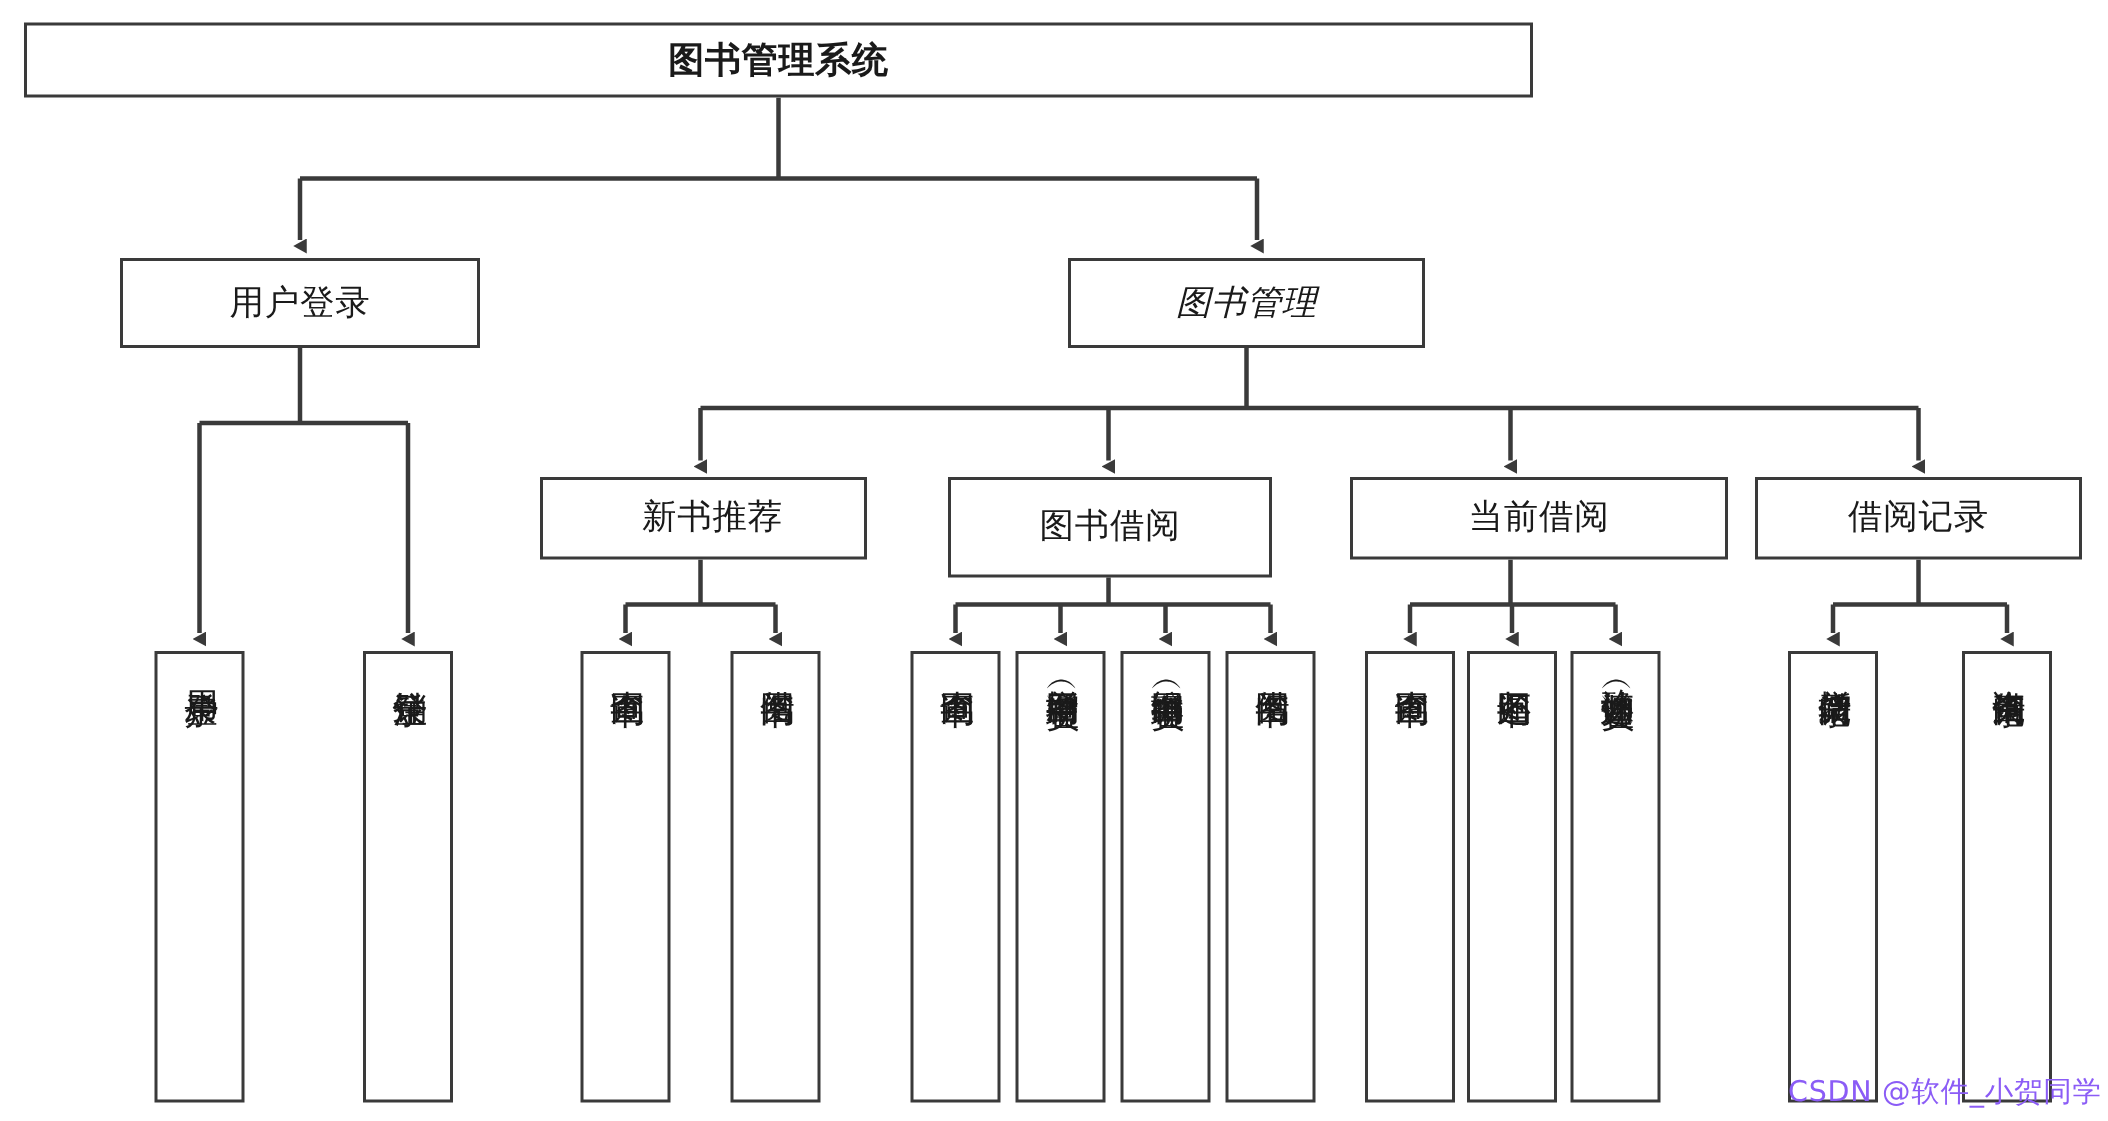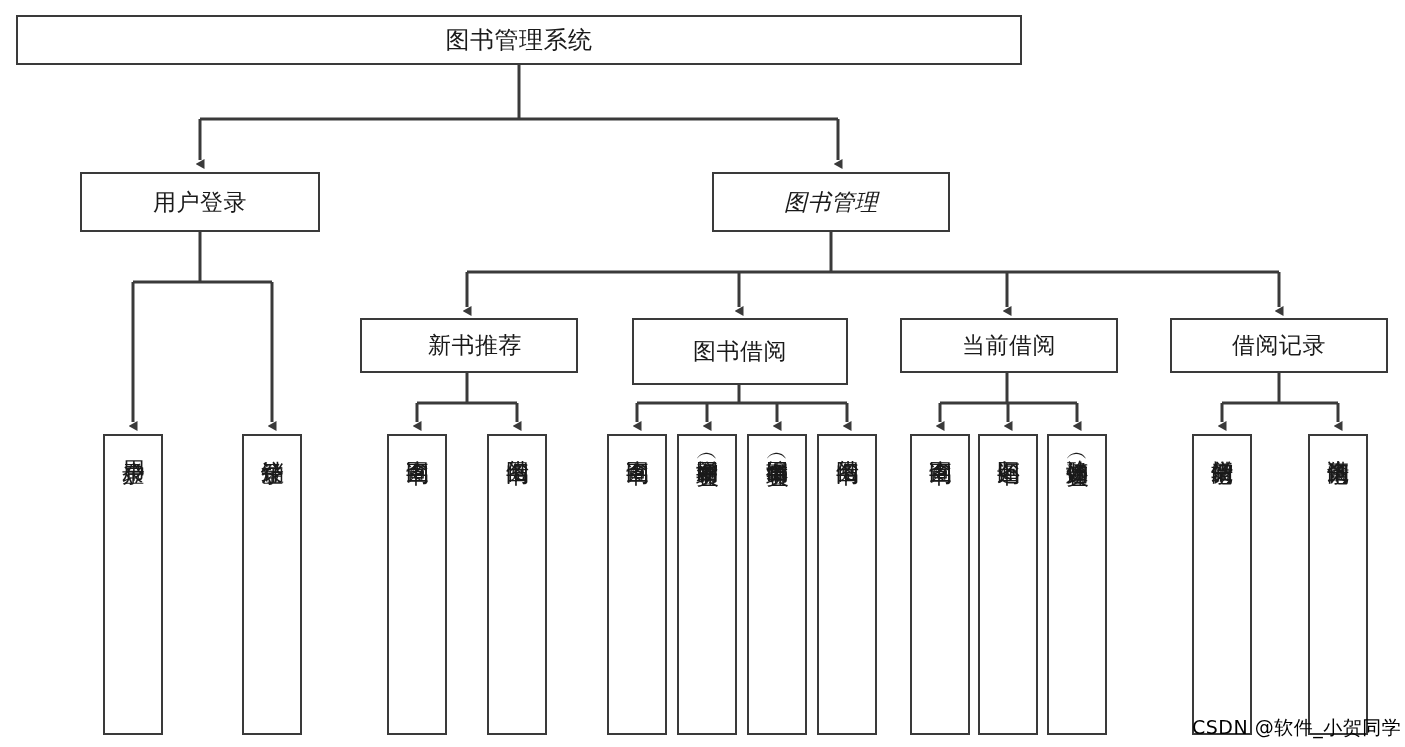--- a/index.html
+++ b/index.html
@@ -42,20 +42,21 @@
     line-height: 1.25;
     letter-spacing: 0.5px;
   }
   
   .node.horiz .node-label {
     writing-mode: horizontal-tb;
     font-size: 23px;
   }
   .node.root .node-label {
     font-size: 24px;
+    font-weight: bold;
   }
   
   .node.vert {
     align-items: flex-start;
     justify-content: center;
     padding-top: 6px;
   }
   .node.vert .node-label {
     writing-mode: vertical-rl;
     text-orientation: upright;
@@ -63,21 +64,21 @@
     line-height: 1.12;
     letter-spacing: 1px;
     white-space: nowrap;
   }
   .node.vert.tall-text .node-label {
     font-size: 22px;
   }
   .watermark {
     position: absolute;
     font-size: 19px;
-    color: #000000;
+    color: #8b5cf6;
     white-space: nowrap;
     letter-spacing: 0.5px;
   }
 </style>
 </head>
 <body>
 
 <div id="canvas">
 
   <svg id="edges" viewBox="0 0 1405 747" xmlns="http://www.w3.org/2000/svg">
@@ -140,21 +141,21 @@
   <div class="node horiz" style="left:712px; top:172px; width:238px; height:60px;font-style:italic;">
     <span class="node-label">图书管理</span>
   </div>
 
   <div class="node horiz" style="left:360px; top:318px; width:218px; height:55px;padding-left:12px;">
     <span class="node-label">新书推荐</span>
   </div>
   <div class="node horiz" style="left:632px; top:318px; width:216px; height:67px;">
     <span class="node-label">图书借阅</span>
   </div>
-  <div class="node horiz" style="left:900px; top:318px; width:218px; height:55px;">
+  <div class="node horiz" style="left:900px; top:318px; width:252px; height:55px;">
     <span class="node-label">当前借阅</span>
   </div>
   <div class="node horiz" style="left:1170px; top:318px; width:218px; height:55px;">
     <span class="node-label">借阅记录</span>
   </div>
 
   <div class="node vert" style="left:103px; top:434px; width:60px; height:301px;">
     <span class="node-label">用户登录</span>
   </div>
   <div class="node vert" style="left:242px; top:434px; width:60px; height:301px;">

